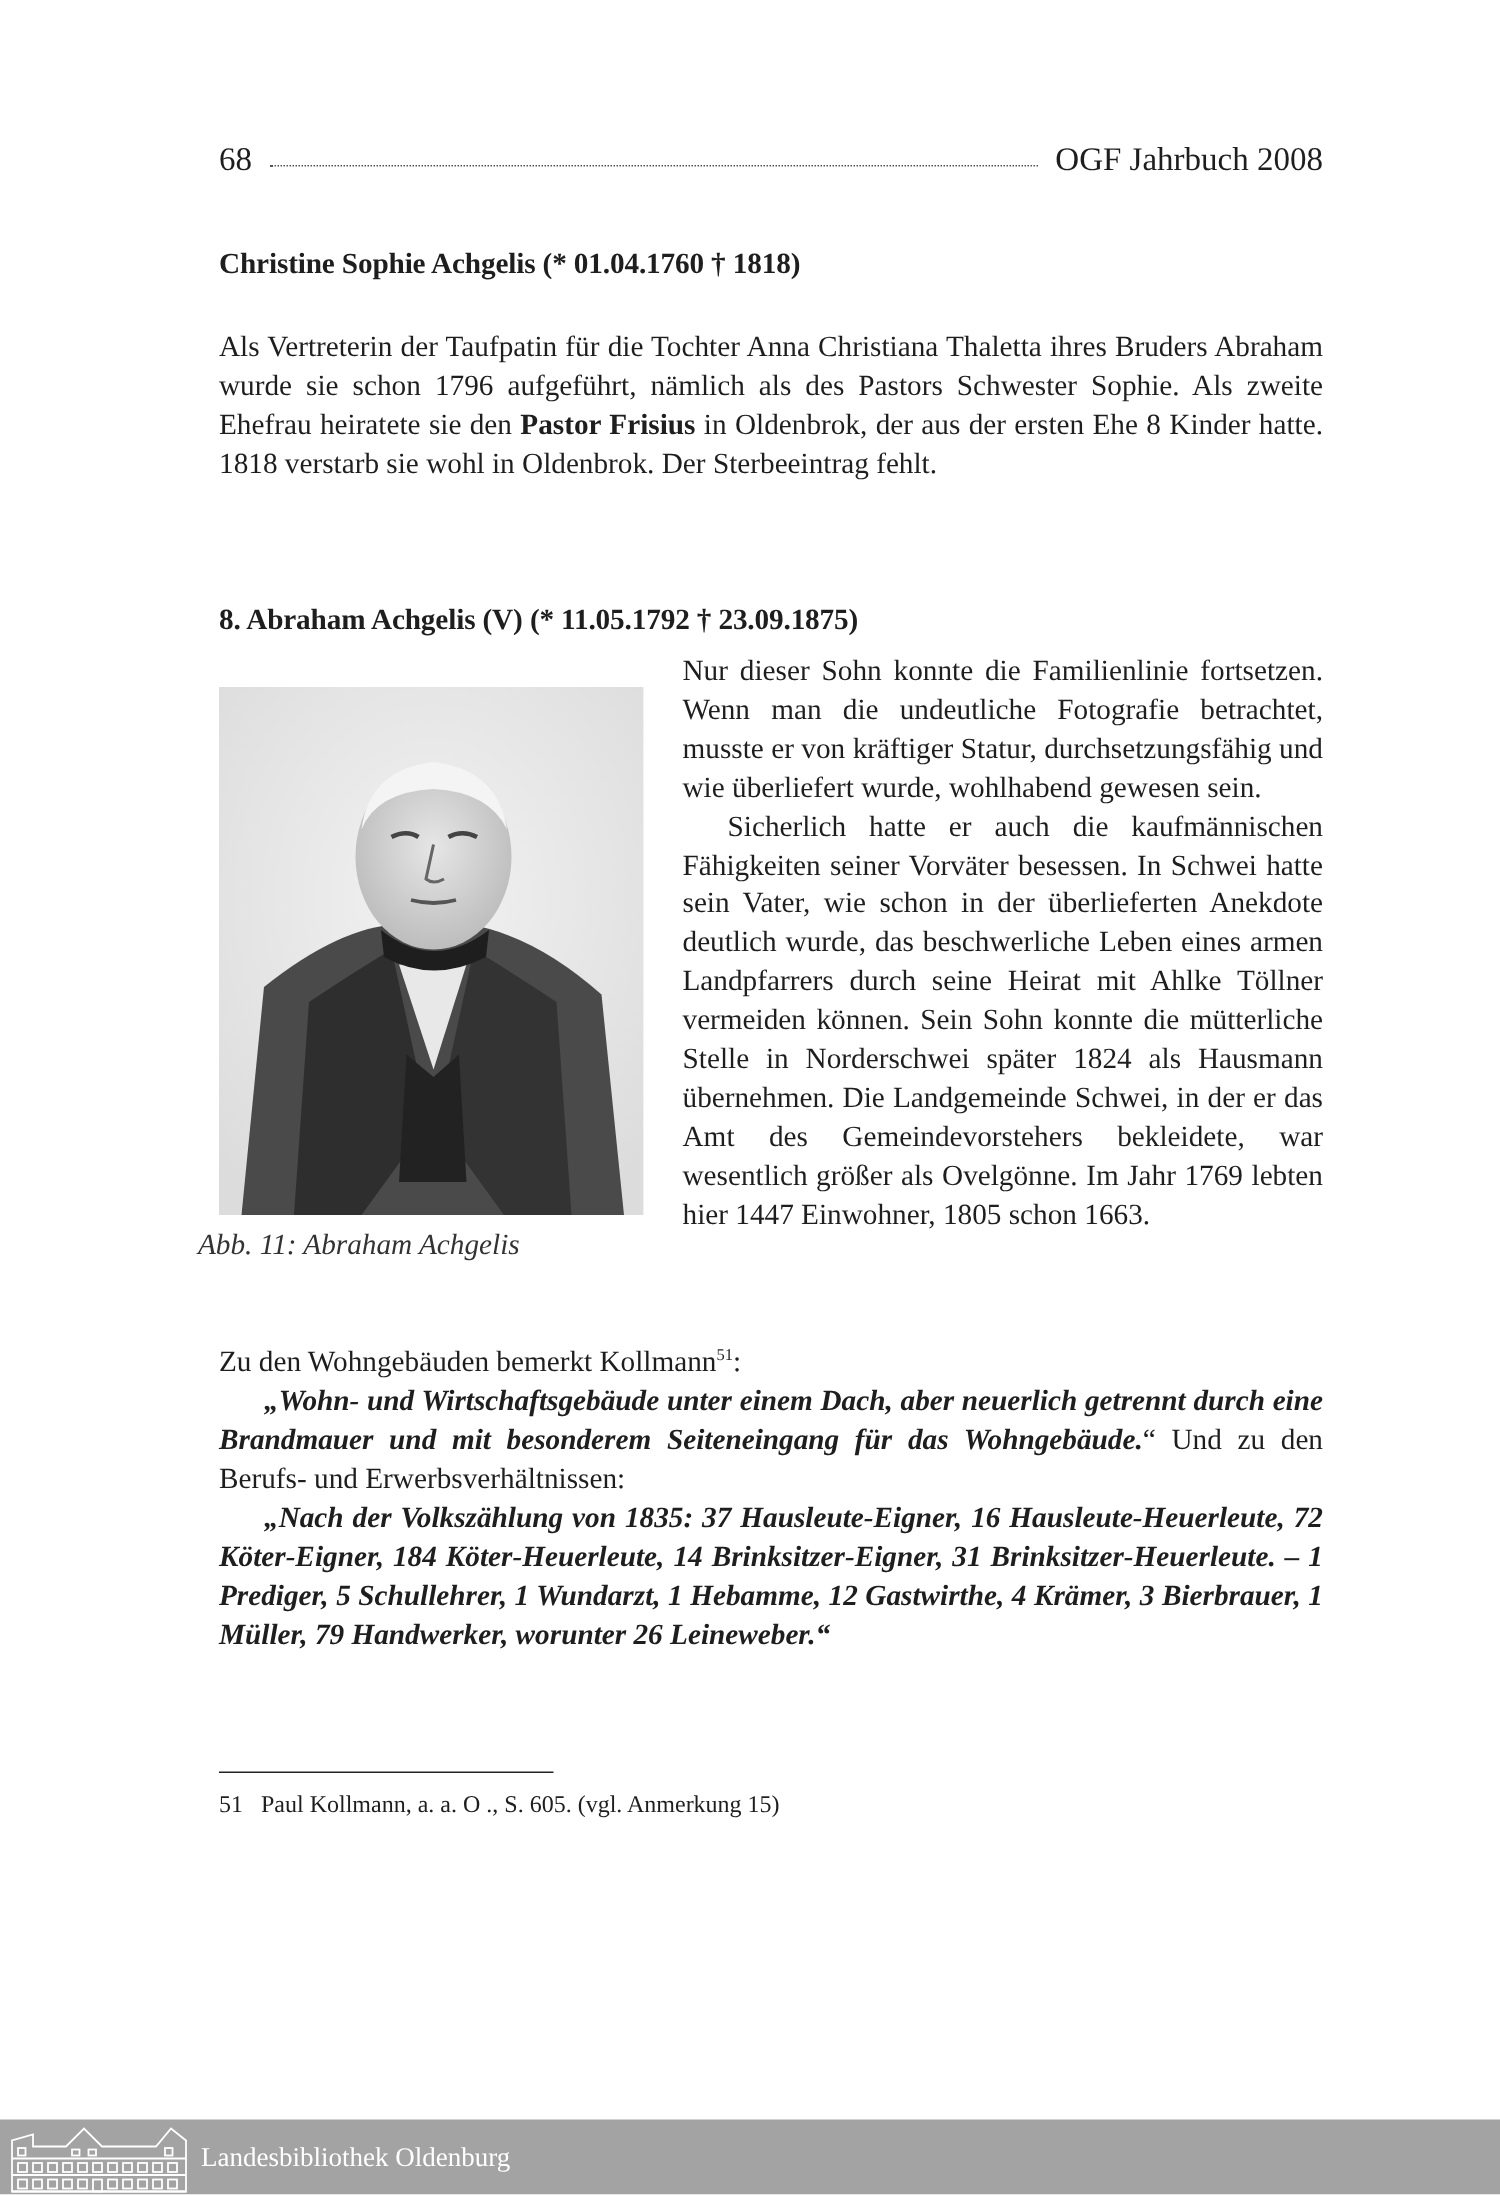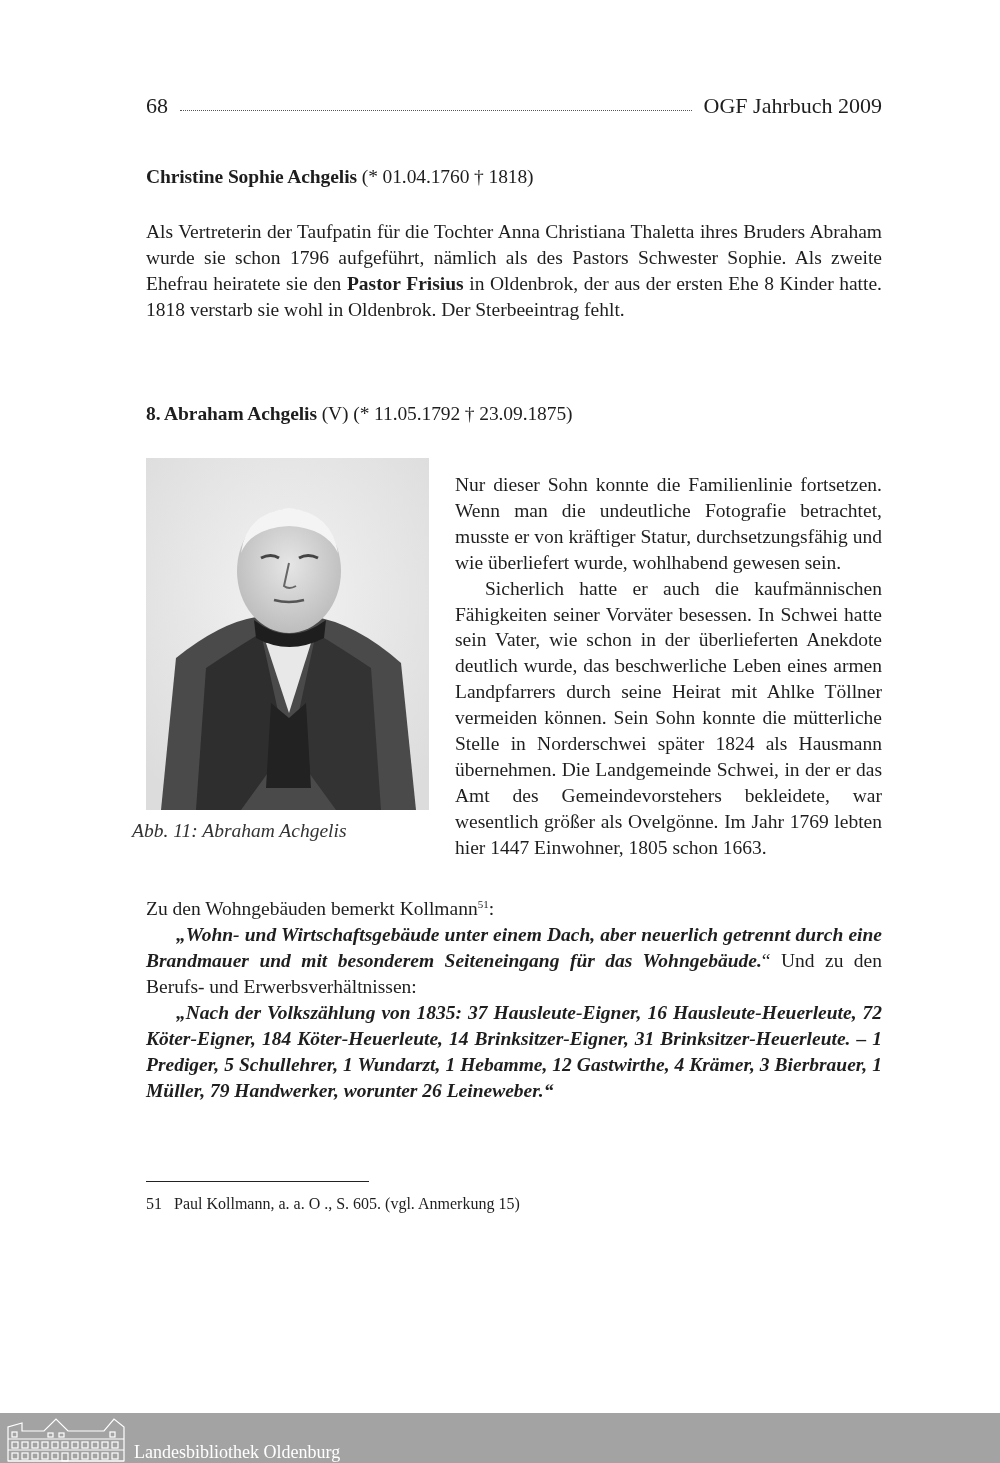--- a/index.html
+++ b/index.html
@@ -14,38 +14,38 @@
   }
   .running-head .pgnum { flex: none; }
   .running-head .rule {
     flex: 1; margin: 0 12px; border-bottom: 1px dotted #555; height: 12px; position: relative; top: -2px;
   }
   .running-head .journal { flex: none; }
 
   .heading {
     position: absolute; left: 146px; font-size: 19.5px; font-weight: bold; letter-spacing: -0.1px;
   }
-  .heading .dates { font-weight: normal; }
+  .heading .dates { font-weight: bold; }
 
   .para {
     position: absolute; left: 146px; width: 736px; font-size: 19.5px; line-height: 26px;
     text-align: justify; hyphens: manual;
   }
   .para b { font-weight: bold; }
 
   .photo {
     position: absolute; left: 146px; top: 458px; width: 283px; height: 352px;
     background: #e9e9e9; overflow: hidden;
   }
   .caption {
     position: absolute; left: 132px; top: 818px; width: 290px; font-style: italic;
     font-size: 19.5px; line-height: 26px; color: #333;
   }
   .side-text {
-    position: absolute; left: 455px; top: 472px; width: 427px; font-size: 19.5px; line-height: 25.9px;
+    position: absolute; left: 455px; top: 435px; width: 427px; font-size: 19.5px; line-height: 25.9px;
     text-align: justify;
   }
   .side-text p { margin: 0; }
   .side-text p.indent { text-indent: 30px; }
 
   .quote-block {
     position: absolute; left: 146px; top: 896px; width: 736px; font-size: 19.5px; line-height: 26px;
     text-align: justify;
   }
   .quote-block p { margin: 0; }
@@ -53,34 +53,34 @@
   .quote-block i { font-style: italic; font-weight: bold; }
   sup { font-size: 11px; vertical-align: super; line-height: 0; }
 
   .fn-rule { position: absolute; left: 146px; top: 1181px; width: 223px; border-top: 1.5px solid #222; }
   .footnotes { position: absolute; left: 146px; top: 1192px; font-size: 16px; line-height: 23px; }
   .footnotes .fn { display: flex; }
   .footnotes .fn .num { width: 28px; }
 
   .library-bar {
     position: absolute; left: 0; top: 1413px; width: 1000px; height: 50px; background: #a3a3a3;
-    display: flex; align-items: flex-end;
+    display: flex; align-items: center;
   }
   .library-bar .logo { width: 120px; height: 50px; margin-left: 6px; }
   .library-bar .name {
     color: #ffffff; font-size: 18px; margin-left: 8px; font-family: "Liberation Serif", serif;
   }
 </style>
 </head>
 <body>
 
 <div class="running-head">
   <span class="pgnum">68</span>
   <span class="rule"></span>
-  <span class="journal">OGF Jahrbuch 2009</span>
+  <span class="journal">OGF Jahrbuch 2008</span>
 </div>
 
 <div class="heading" style="top:166px;">
   <span>Christine Sophie Achgelis</span>
   <span class="dates"><span>(* 01.04.1760 † 1818)</span></span>
 </div>
 
 <div class="para" style="top:219px;">
   <span>Als Vertreterin der Taufpatin für die Tochter Anna Christiana Thaletta ihres Bruders Abraham wurde sie schon 1796 aufgeführt, nämlich als des Pastors Schwester Sophie. Als zweite Ehefrau heiratete sie den </span><b>Pastor Frisius</b><span> in Oldenbrok, der aus der ersten Ehe 8 Kinder hatte. 1818 verstarb sie wohl in Oldenbrok. Der Sterbeeintrag fehlt.</span>
 </div>

